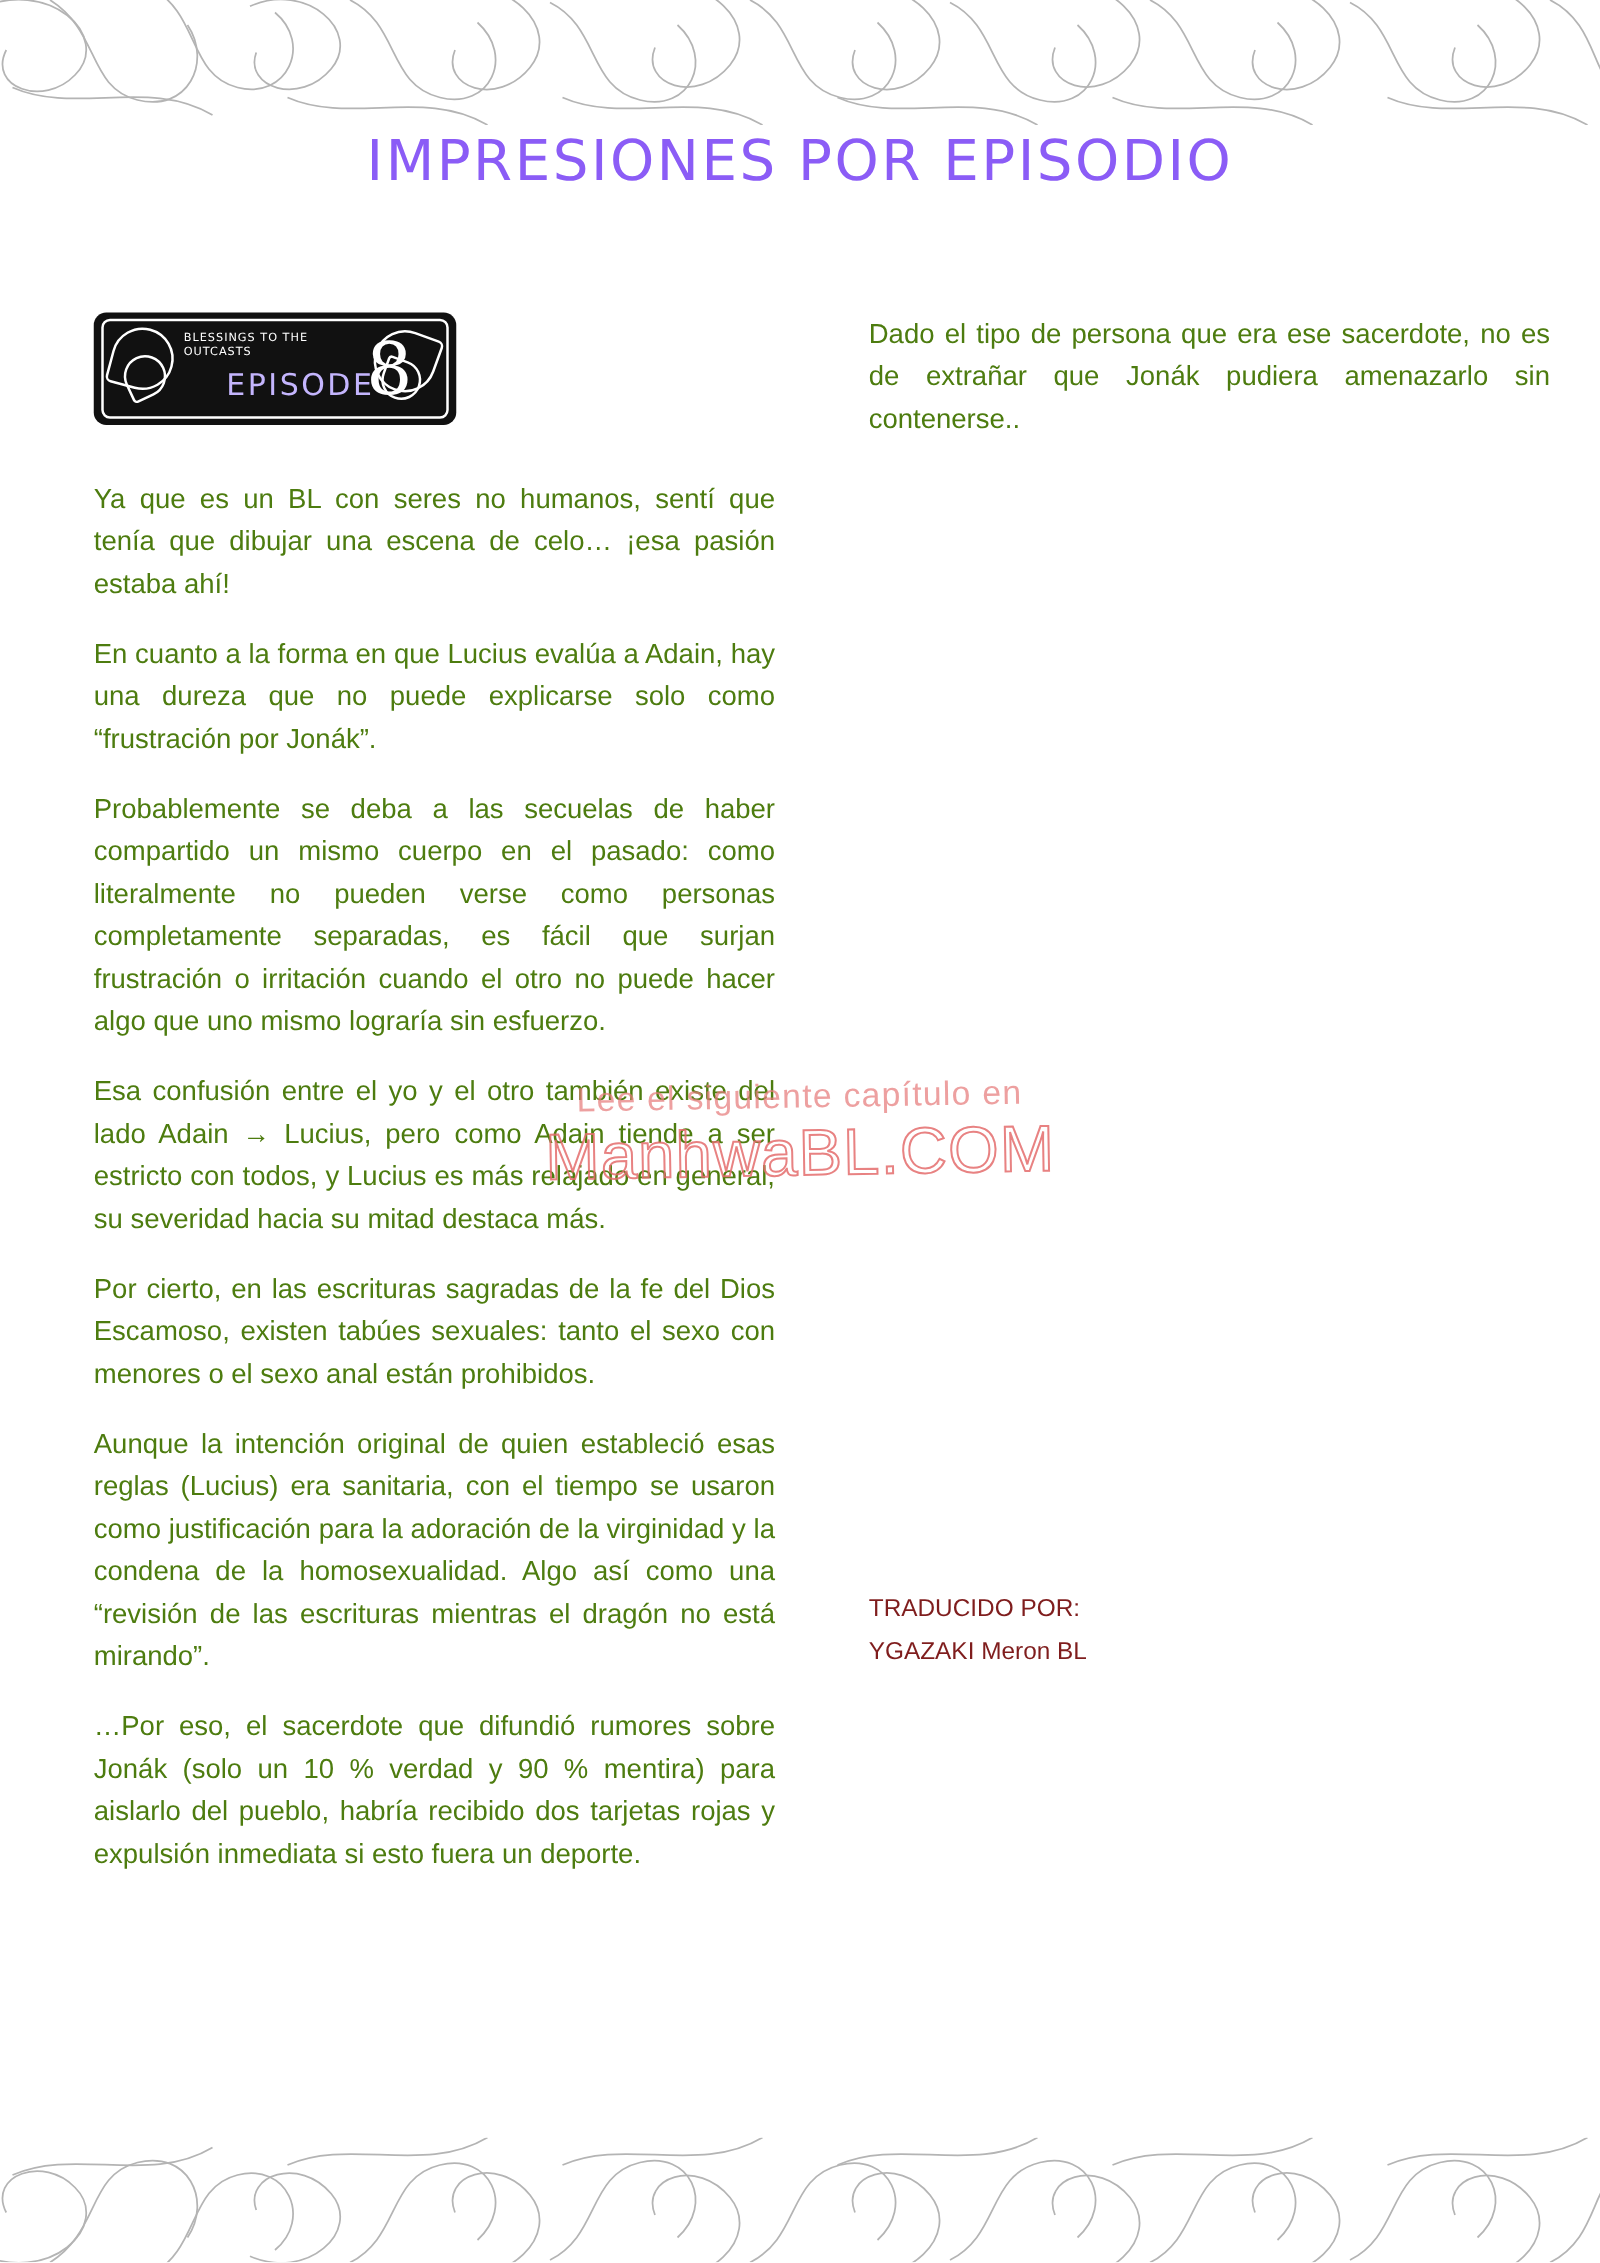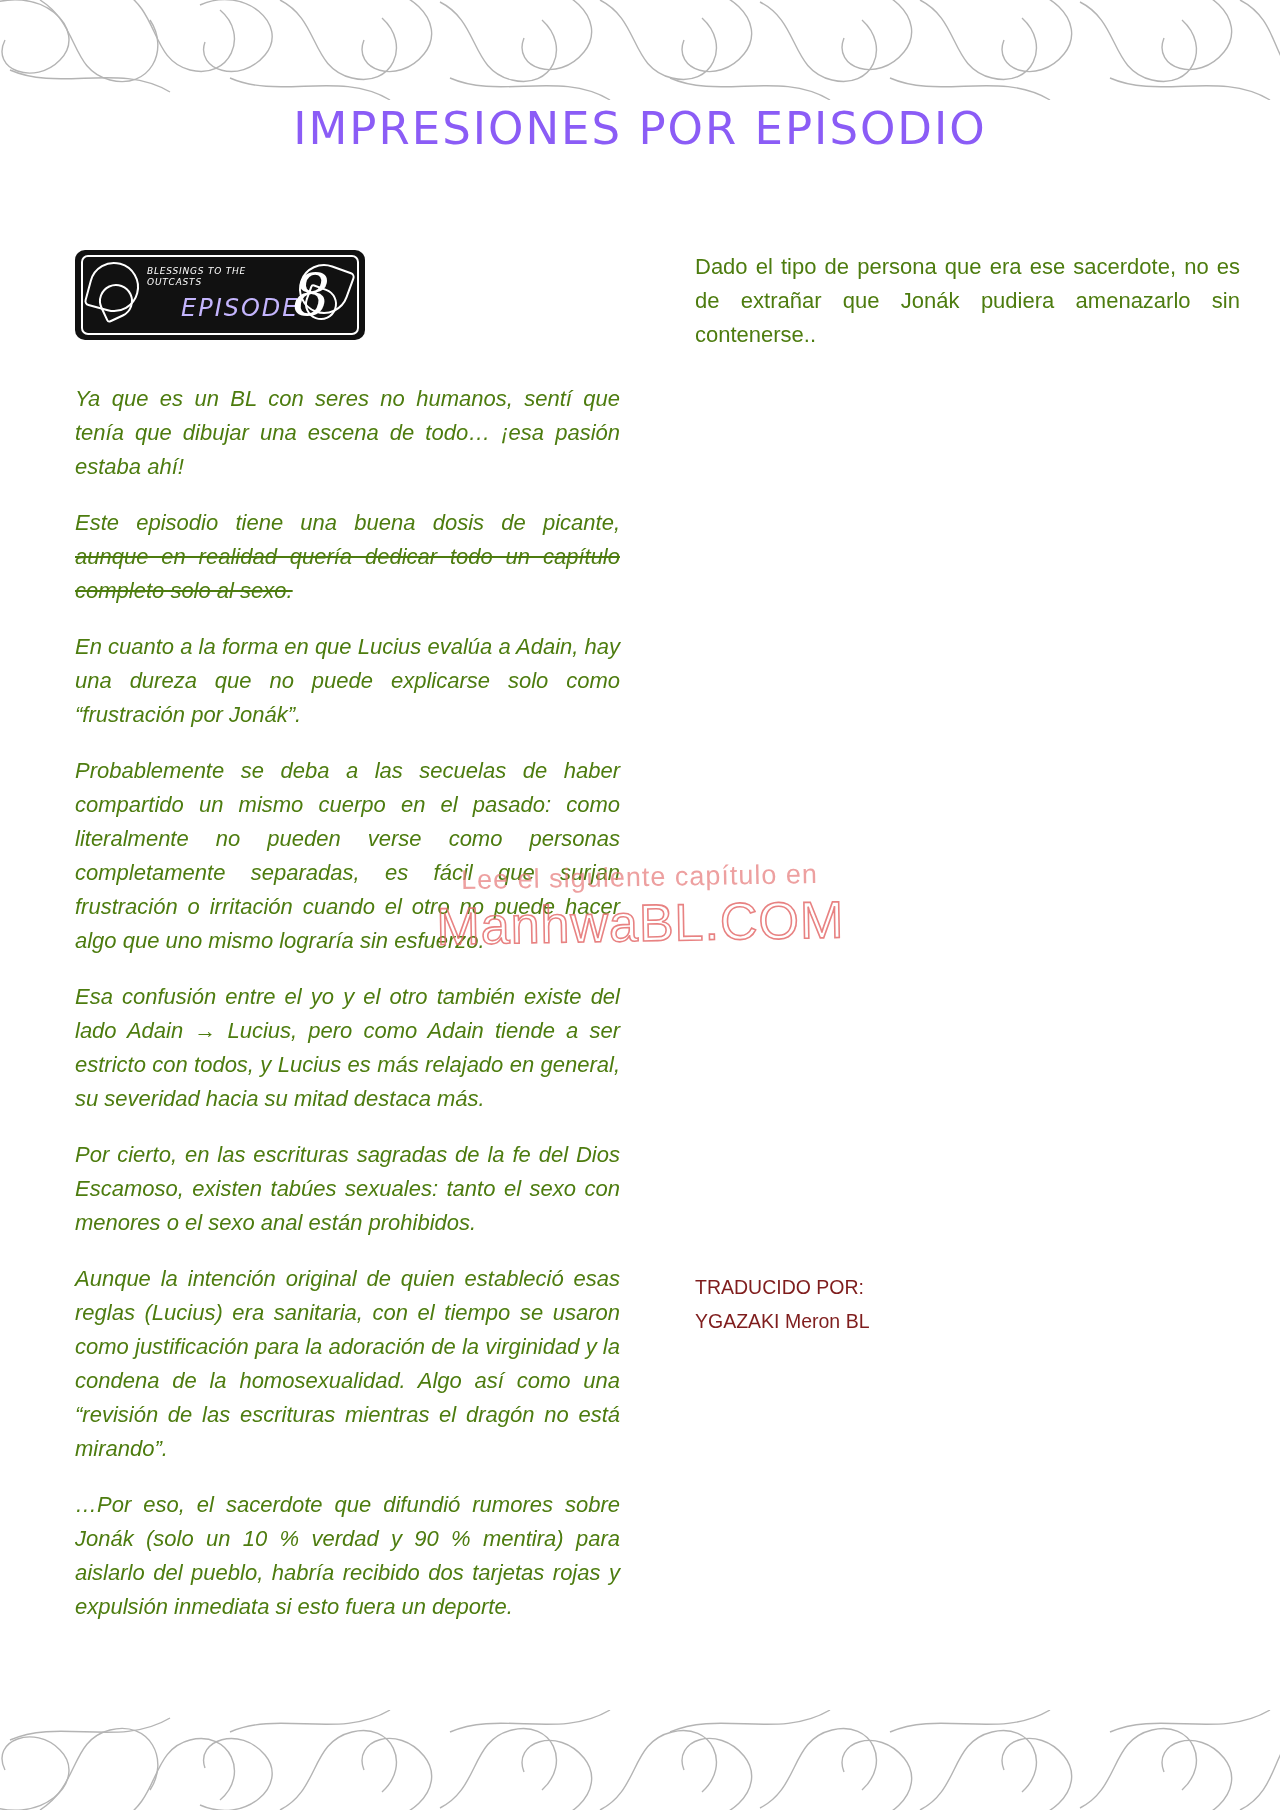--- a/index.html
+++ b/index.html
@@ -67,21 +67,21 @@
     top: 250px;
     left: 75px;
     width: 1140px;
     height: 1420px;
   }
   .col {
     position: absolute;
     top: 0;
     width: 545px;
   }
-  .col-left { left: 0; font-style: italic; }
+  .col-left { left: 0; }
   .col-right { left: 620px; }
 
   
   .episode-badge {
     position: relative;
     width: 290px;
     height: 90px;
     background: #111111;
     border-radius: 10px;
     margin-bottom: 42px;
@@ -239,23 +239,22 @@
         <div class="swirl s3"></div>
         <div class="swirl s4"></div>
         <div class="badge-small">
           <div>BLESSINGS TO THE</div>
           <div>OUTCASTS</div>
         </div>
         <div class="badge-word">EPISODE</div>
         <div class="badge-number">8</div>
       </div>
 
-      <p class="para">Ya que es un BL con seres no humanos, sentí que tenía que dibujar una escena de todo… ¡esa pasión estaba ahí!</p>
-
-      <p class="para partial-strike"><span>Este episodio tiene una buena dosis de picante, </span><s>aunque en realidad quería dedicar todo un capítulo completo solo al sexo.</s></p>
+      <p class="para">Ya que es un BL con seres no humanos, sentí que tenía que dibujar una escena de celo… ¡esa pasión estaba ahí!</p>
+
 
       <p class="para">En cuanto a la forma en que Lucius evalúa a Adain, hay una dureza que no puede explicarse solo como “frustración por Jonák”.</p>
       <p class="para">Probablemente se deba a las secuelas de haber compartido un mismo cuerpo en el pasado: como literalmente no pueden verse como personas completamente separadas, es fácil que surjan frustración o irritación cuando el otro no puede hacer algo que uno mismo lograría sin esfuerzo.</p>
       <p class="para">Esa confusión entre el yo y el otro también existe del lado Adain → Lucius, pero como Adain tiende a ser estricto con todos, y Lucius es más relajado en general, su severidad hacia su mitad destaca más.</p>
       <p class="para">Por cierto, en las escrituras sagradas de la fe del Dios Escamoso, existen tabúes sexuales: tanto el sexo con menores o el sexo anal están prohibidos.</p>
       <p class="para">Aunque la intención original de quien estableció esas reglas (Lucius) era sanitaria, con el tiempo se usaron como justificación para la adoración de la virginidad y la condena de la homosexualidad. Algo así como una “revisión de las escrituras mientras el dragón no está mirando”.</p>
       <p class="para">…Por eso, el sacerdote que difundió rumores sobre Jonák (solo un 10 % verdad y 90 % mentira) para aislarlo del pueblo, habría recibido dos tarjetas rojas y expulsión inmediata si esto fuera un deporte.</p>
     </div>
 
     <div class="col col-right">

